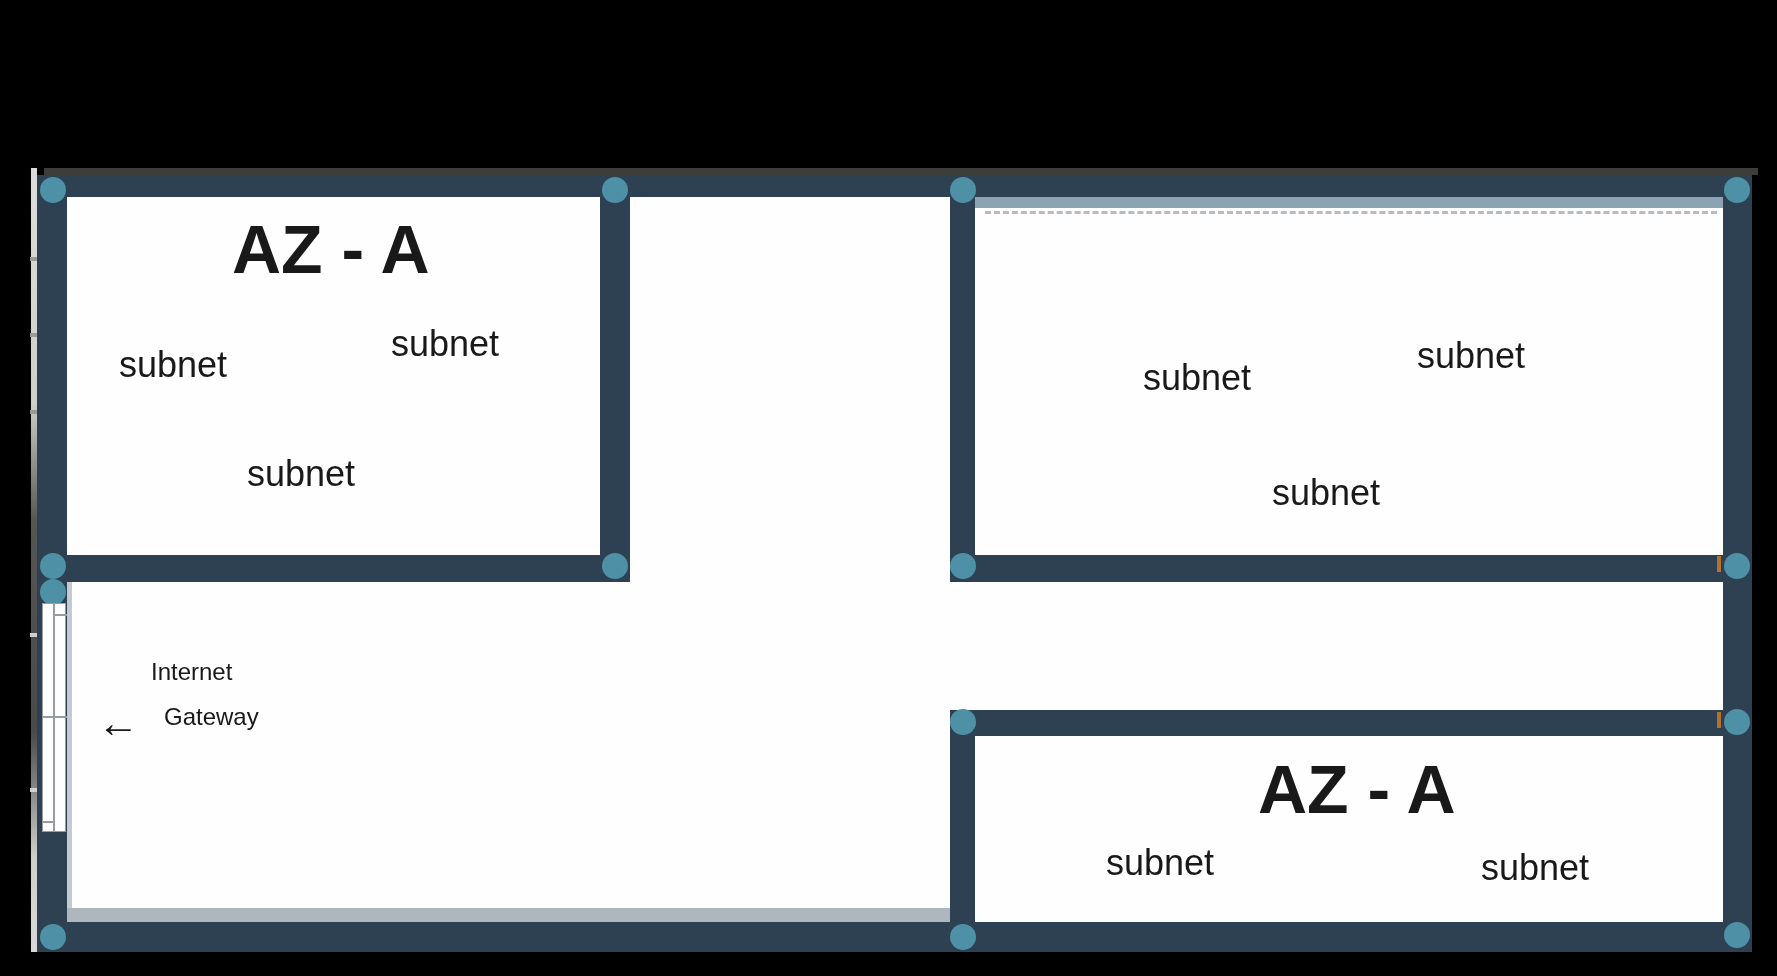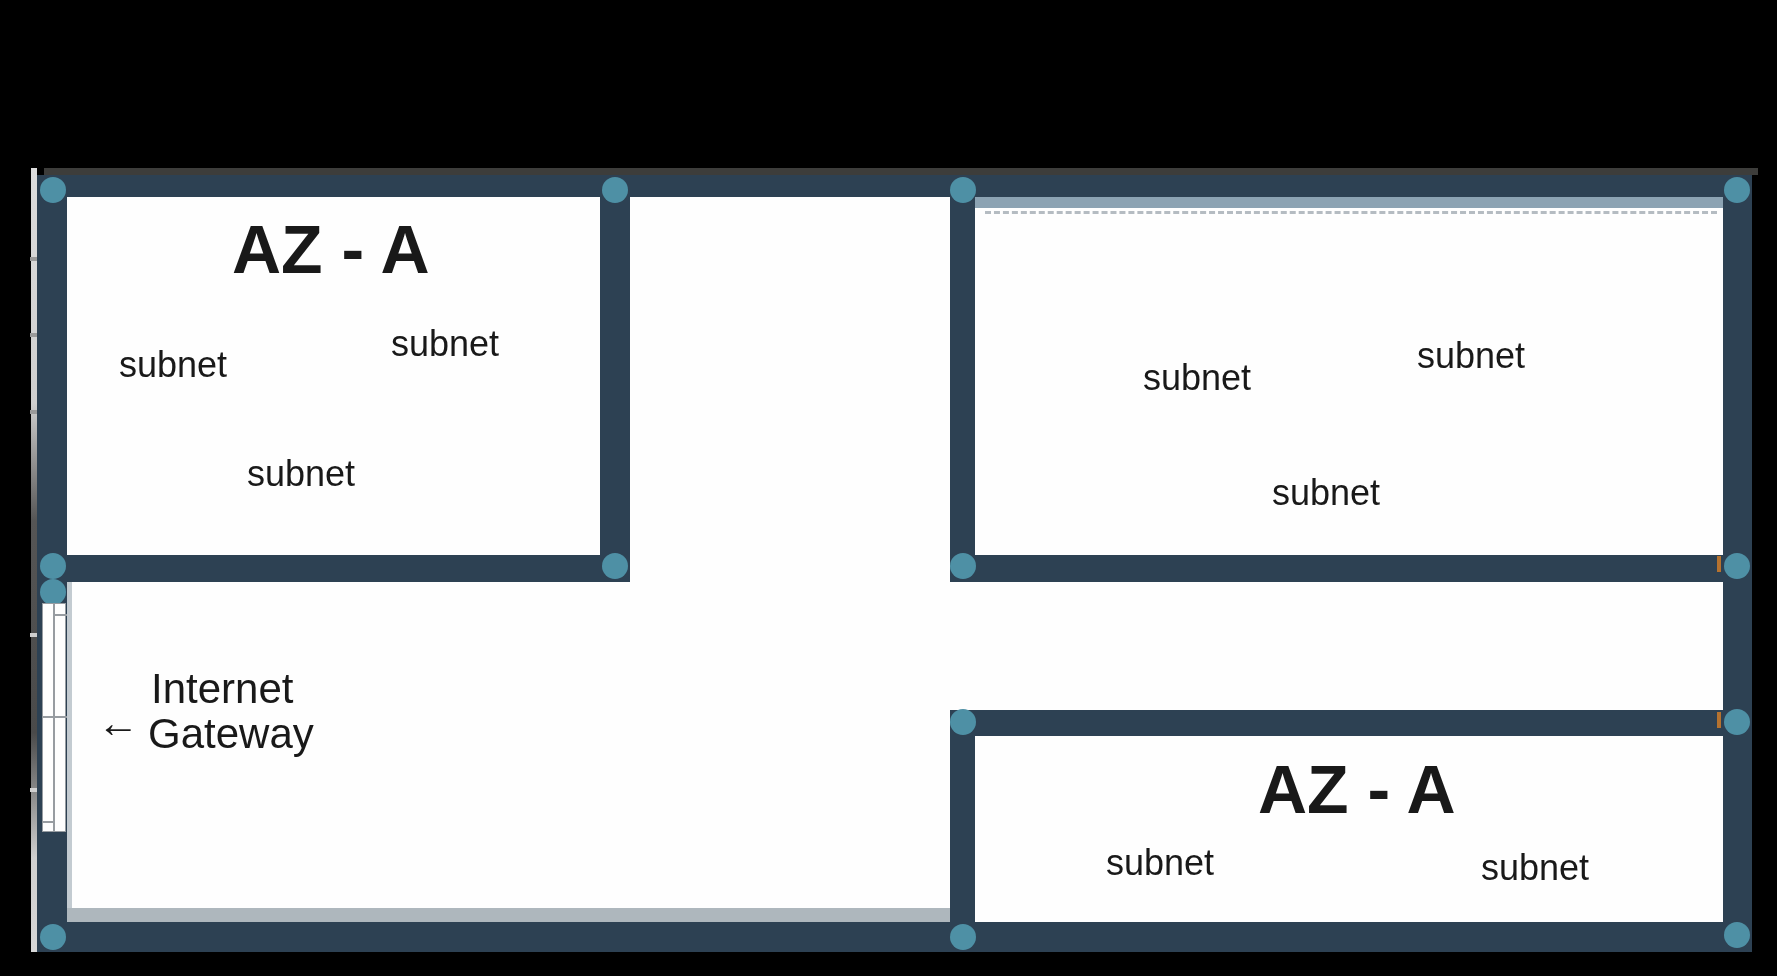--- a/index.html
+++ b/index.html
@@ -8,21 +8,21 @@
     --top_line:#3d3d3b; --strip_light:#d6d6d6; --igw_border:#979ca1; --tick:#b5722f;
   }
   html,body{margin:0;padding:0;background:var(--bg);}
   #stage{position:relative;width:1777px;height:976px;background:var(--bg);overflow:hidden;
          font-family:"Liberation Sans",sans-serif;color:var(--ink);}
   #stage *{position:absolute;box-sizing:border-box;}
   .bar{background:var(--frame);}
   .handle{width:26px;height:26px;border-radius:50%;background:var(--handle);}
   .title{font-weight:700;font-size:68px;line-height:1;white-space:nowrap;}
   .subnet{font-weight:400;font-size:36px;line-height:1;white-space:nowrap;}
-  .gwline{font-weight:400;font-size:42px;line-height:1;white-space:nowrap;margin-top:8px;}
+  .gwline{font-weight:400;font-size:24px;line-height:1;white-space:nowrap;}
   .gwarrow{font-size:42px;line-height:1;}
   .edge-tick{width:9px;height:4px;background:#9a9a9a;left:30px;}
   .guide-tick{width:4px;height:16px;background:var(--tick);}
   .igw-line{background:var(--igw_border);}
 </style>
 </head>
 <body>
 
 <div id="stage">
 
@@ -91,15 +91,15 @@
   <div class="subnet" style="left:1143px;top:360px;">subnet</div>
   <div class="subnet" style="left:1417px;top:338px;">subnet</div>
   <div class="subnet" style="left:1272px;top:475px;">subnet</div>
 
   <div class="title" style="left:1258px;top:755px;">AZ - A</div>
   <div class="subnet" style="left:1106px;top:845px;">subnet</div>
   <div class="subnet" style="left:1481px;top:850px;">subnet</div>
 
   <div class="gwarrow" style="left:97px;top:702px;">←</div>
   <div class="gwline" style="left:151px;top:660px;">Internet</div>
-  <div class="gwline" style="left:148px;top:705px;">Gateway</div>
+  <div class="gwline" style="left:164px;top:705px;">Gateway</div>
 
 </div>
 
 </body></html>

